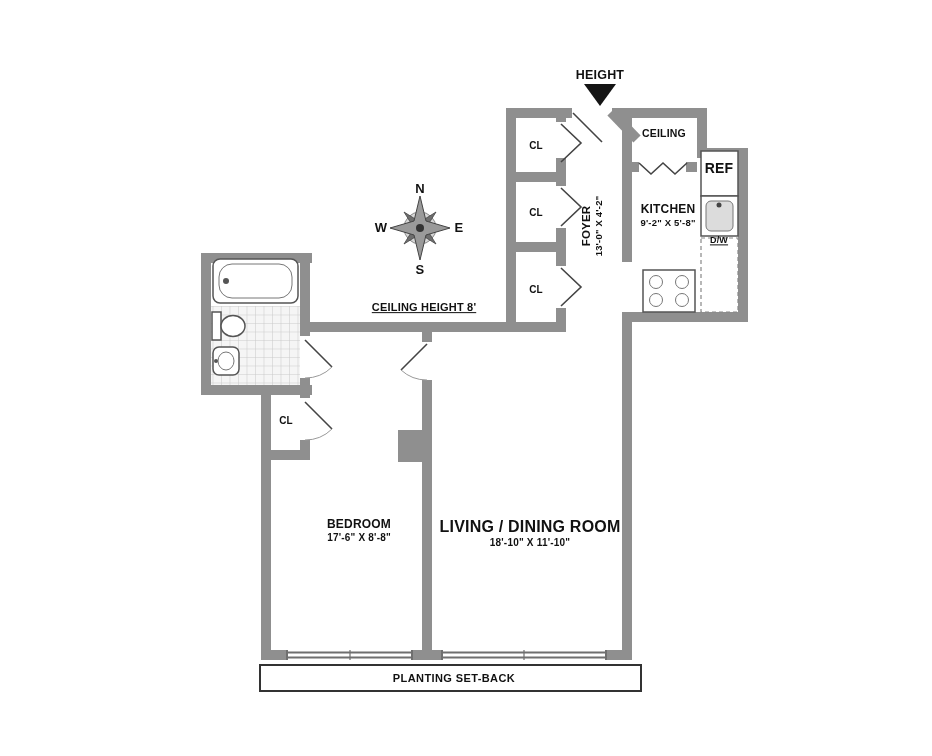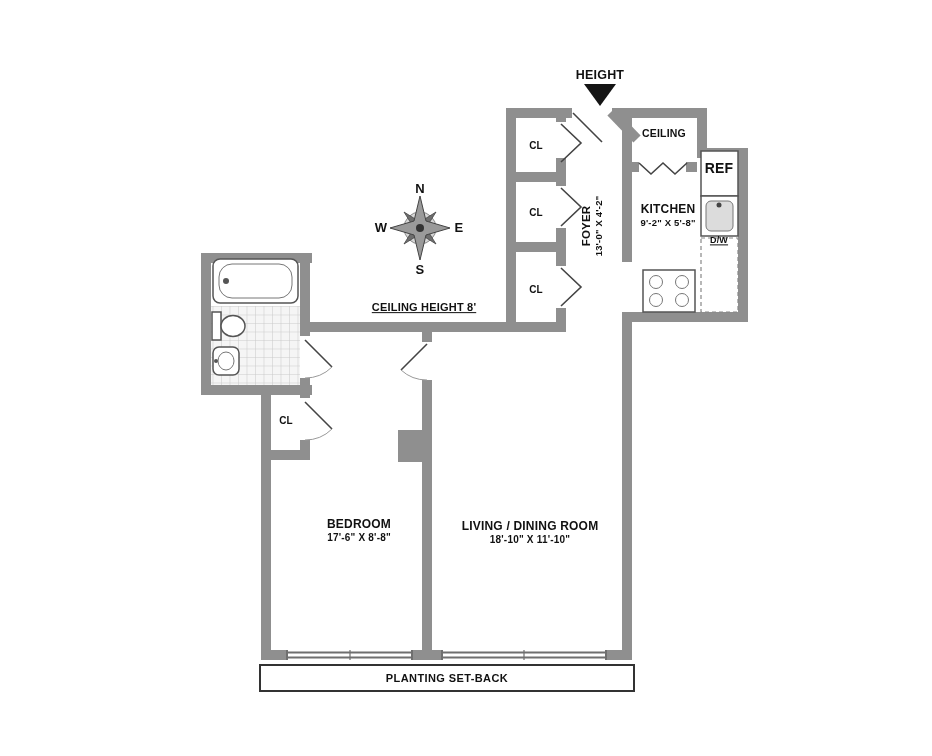--- a/index.html
+++ b/index.html
@@ -9,21 +9,21 @@
   .wall{fill:#8f8f8f;}
   .doorline{stroke:#444;stroke-width:1.6;fill:none;}
   .arc{stroke:#9a9a9a;stroke-width:1;fill:none;}
   .fix{fill:#ffffff;stroke:#555;stroke-width:1.5;}
   .fix-thin{fill:none;stroke:#777;stroke-width:1;}
   .lbl{position:absolute;transform:translate(-50%,-50%);font-weight:bold;color:#111;
        white-space:nowrap;text-align:center;line-height:1.25;letter-spacing:.2px;}
   .rot{transform:translate(-50%,-50%) rotate(-90deg);}
   .plant{position:absolute;left:259px;top:664px;width:372px;height:24px;border:2px solid #333;
          background:#fff;display:flex;align-items:center;justify-content:center;
-         font-weight:bold;font-size:11px;color:#111;letter-spacing:.4px;}
+         font-weight:bold;font-size:11px;color:#111;letter-spacing:.4px;padding-left:7px;}
 </style>
 </head>
 <body>
 
 <div class="plan">
 
   <svg width="932" height="756" viewBox="0 0 932 756">
     <defs>
       <pattern id="tiles" width="8.5" height="8.5" patternUnits="userSpaceOnUse">
         <rect width="8.5" height="8.5" fill="#f5f5f5"></rect>
@@ -166,21 +166,21 @@
   <div class="lbl" style="left:286px;top:421px;font-size:10px;">CL</div>
 
   <div class="lbl" style="left:424px;top:308px;font-size:11px;text-decoration:underline;">CEILING HEIGHT 8'</div>
 
   <div class="lbl" style="left:359px;top:531px;">
     <div style="font-size:12px;">BEDROOM</div>
     <div style="font-size:10px;">17'-6" X 8'-8"</div>
   </div>
 
   <div class="lbl" style="left:530px;top:533px;">
-    <div style="font-size:12px;">LIVING / DINING ROOM</div>
+    <div style="font-size:16px;">LIVING / DINING ROOM</div>
     <div style="font-size:10px;">18'-10" X 11'-10"</div>
   </div>
 
   <div class="lbl" style="left:420px;top:189px;font-size:13px;">N</div>
   <div class="lbl" style="left:459px;top:228px;font-size:13px;">E</div>
   <div class="lbl" style="left:420px;top:270px;font-size:13px;">S</div>
   <div class="lbl" style="left:381px;top:228px;font-size:13px;">W</div>
 
   <div class="plant">
     <span>PLANTING SET-BACK</span>

